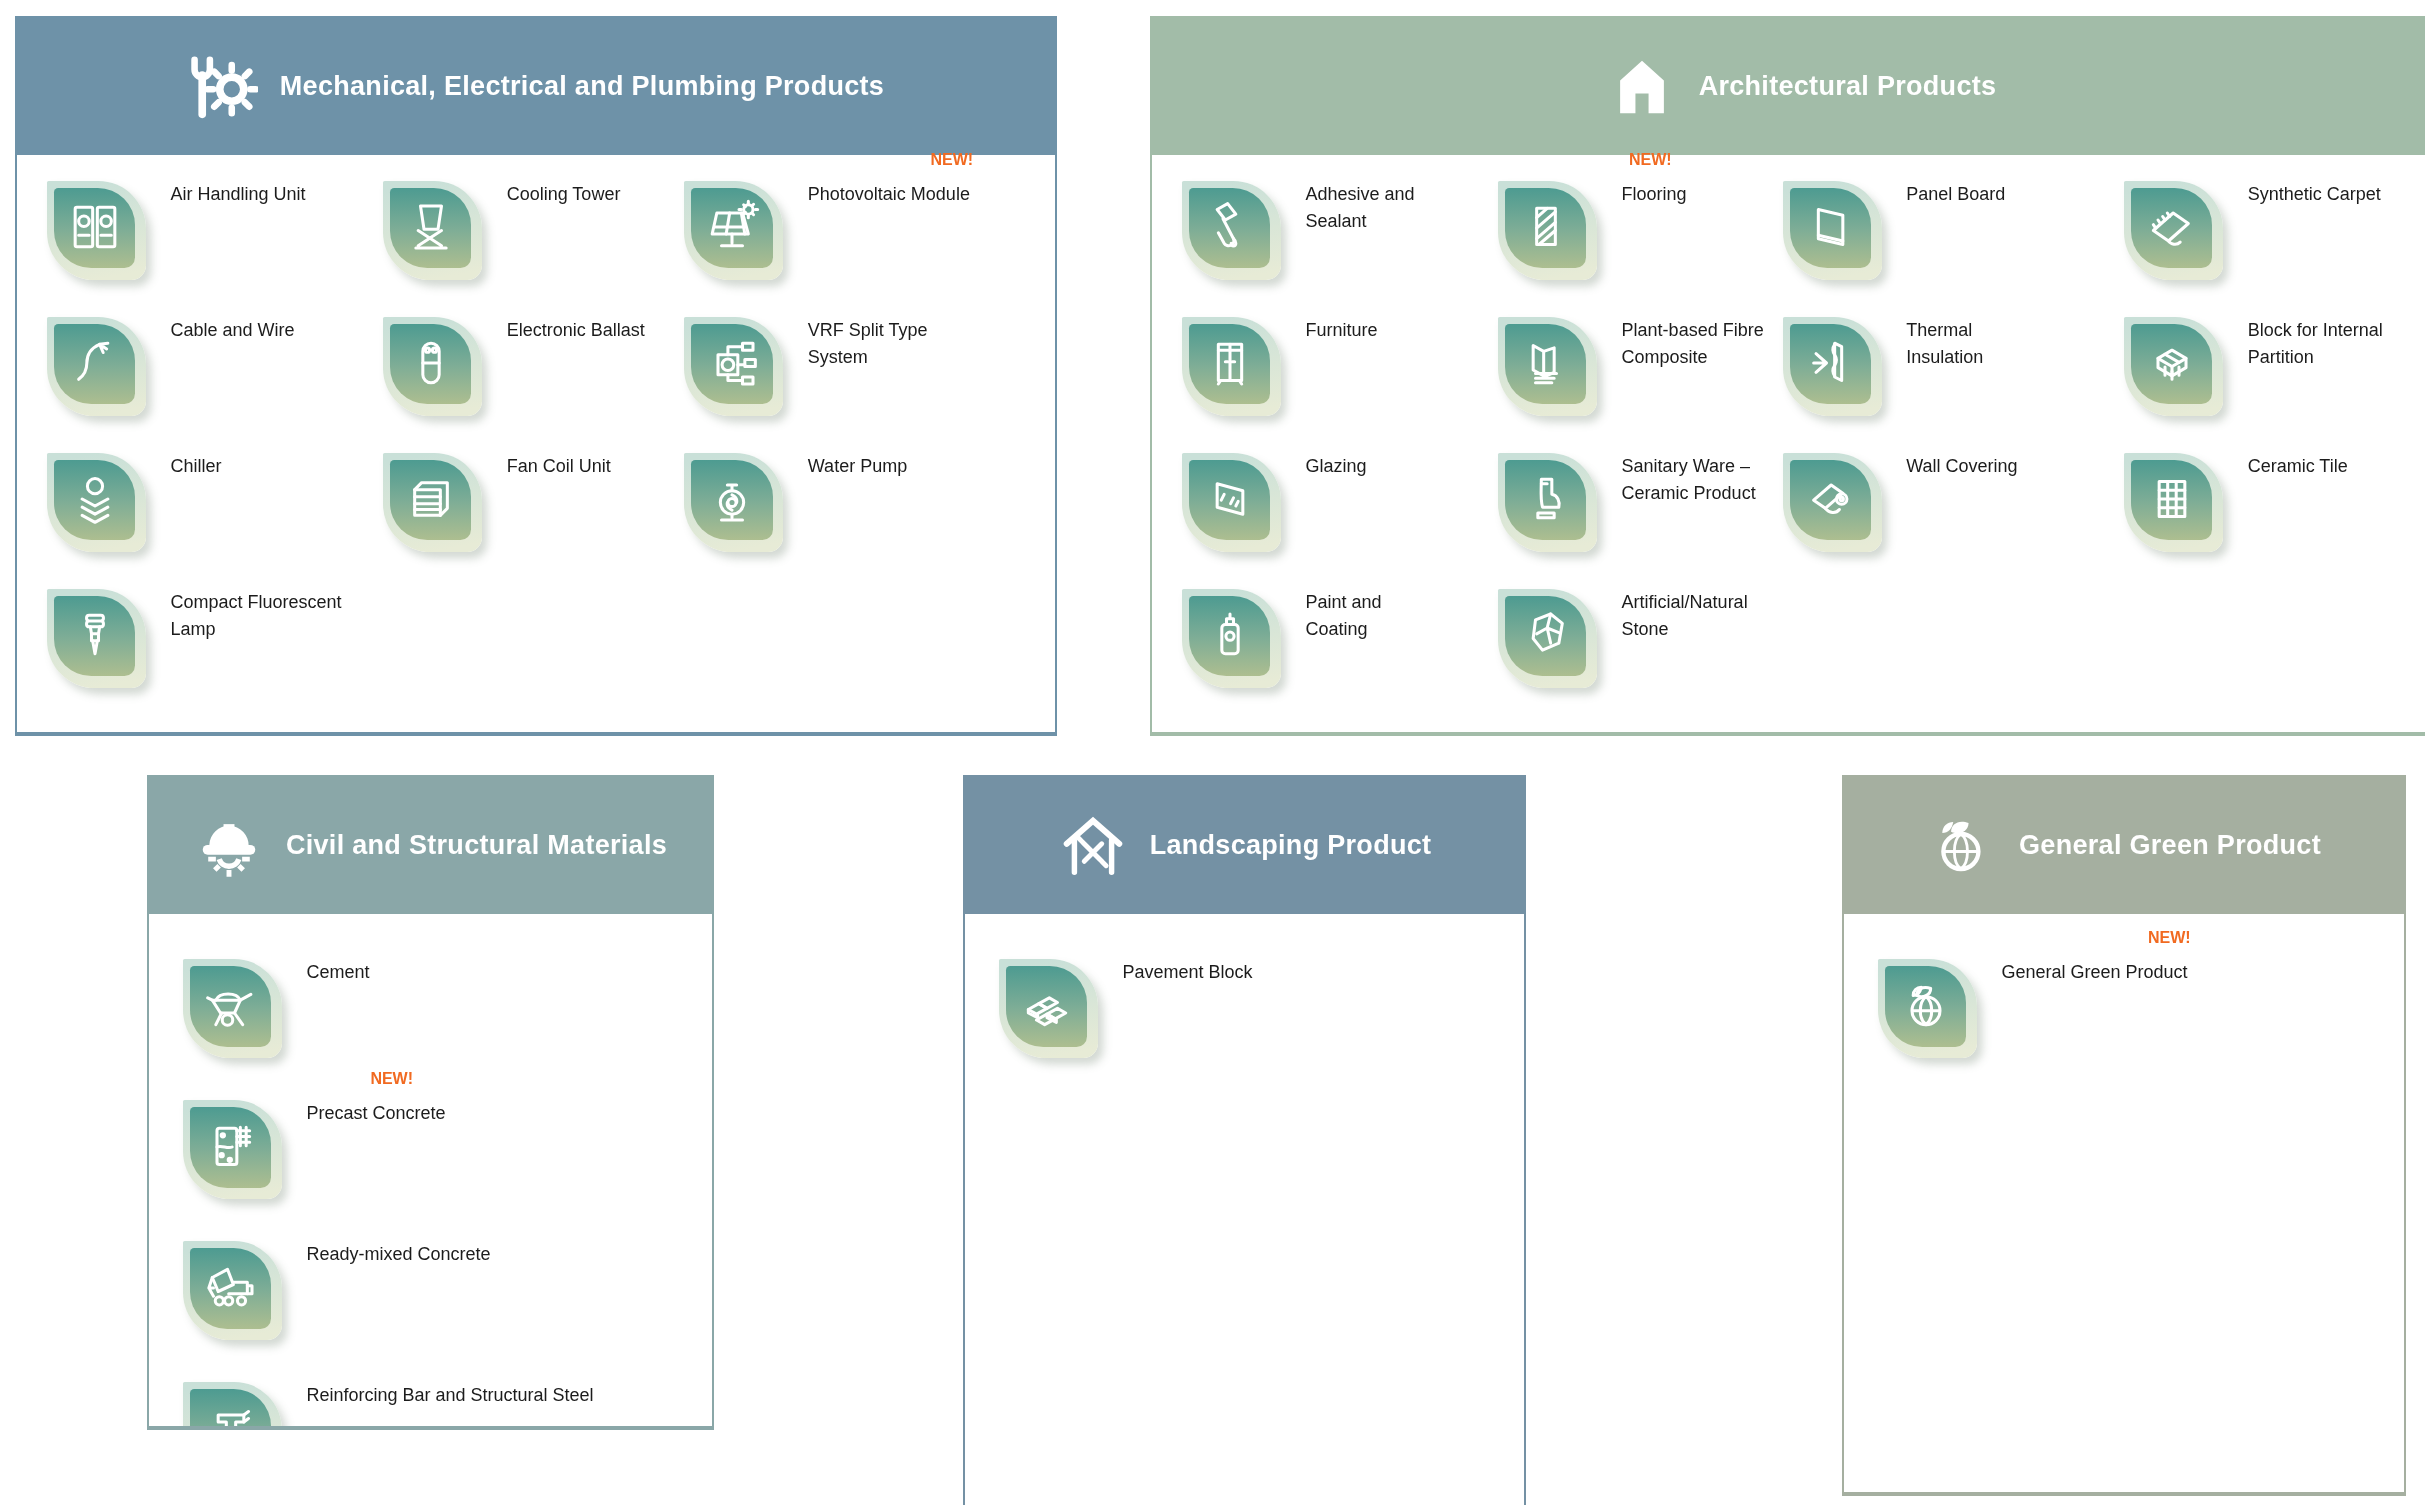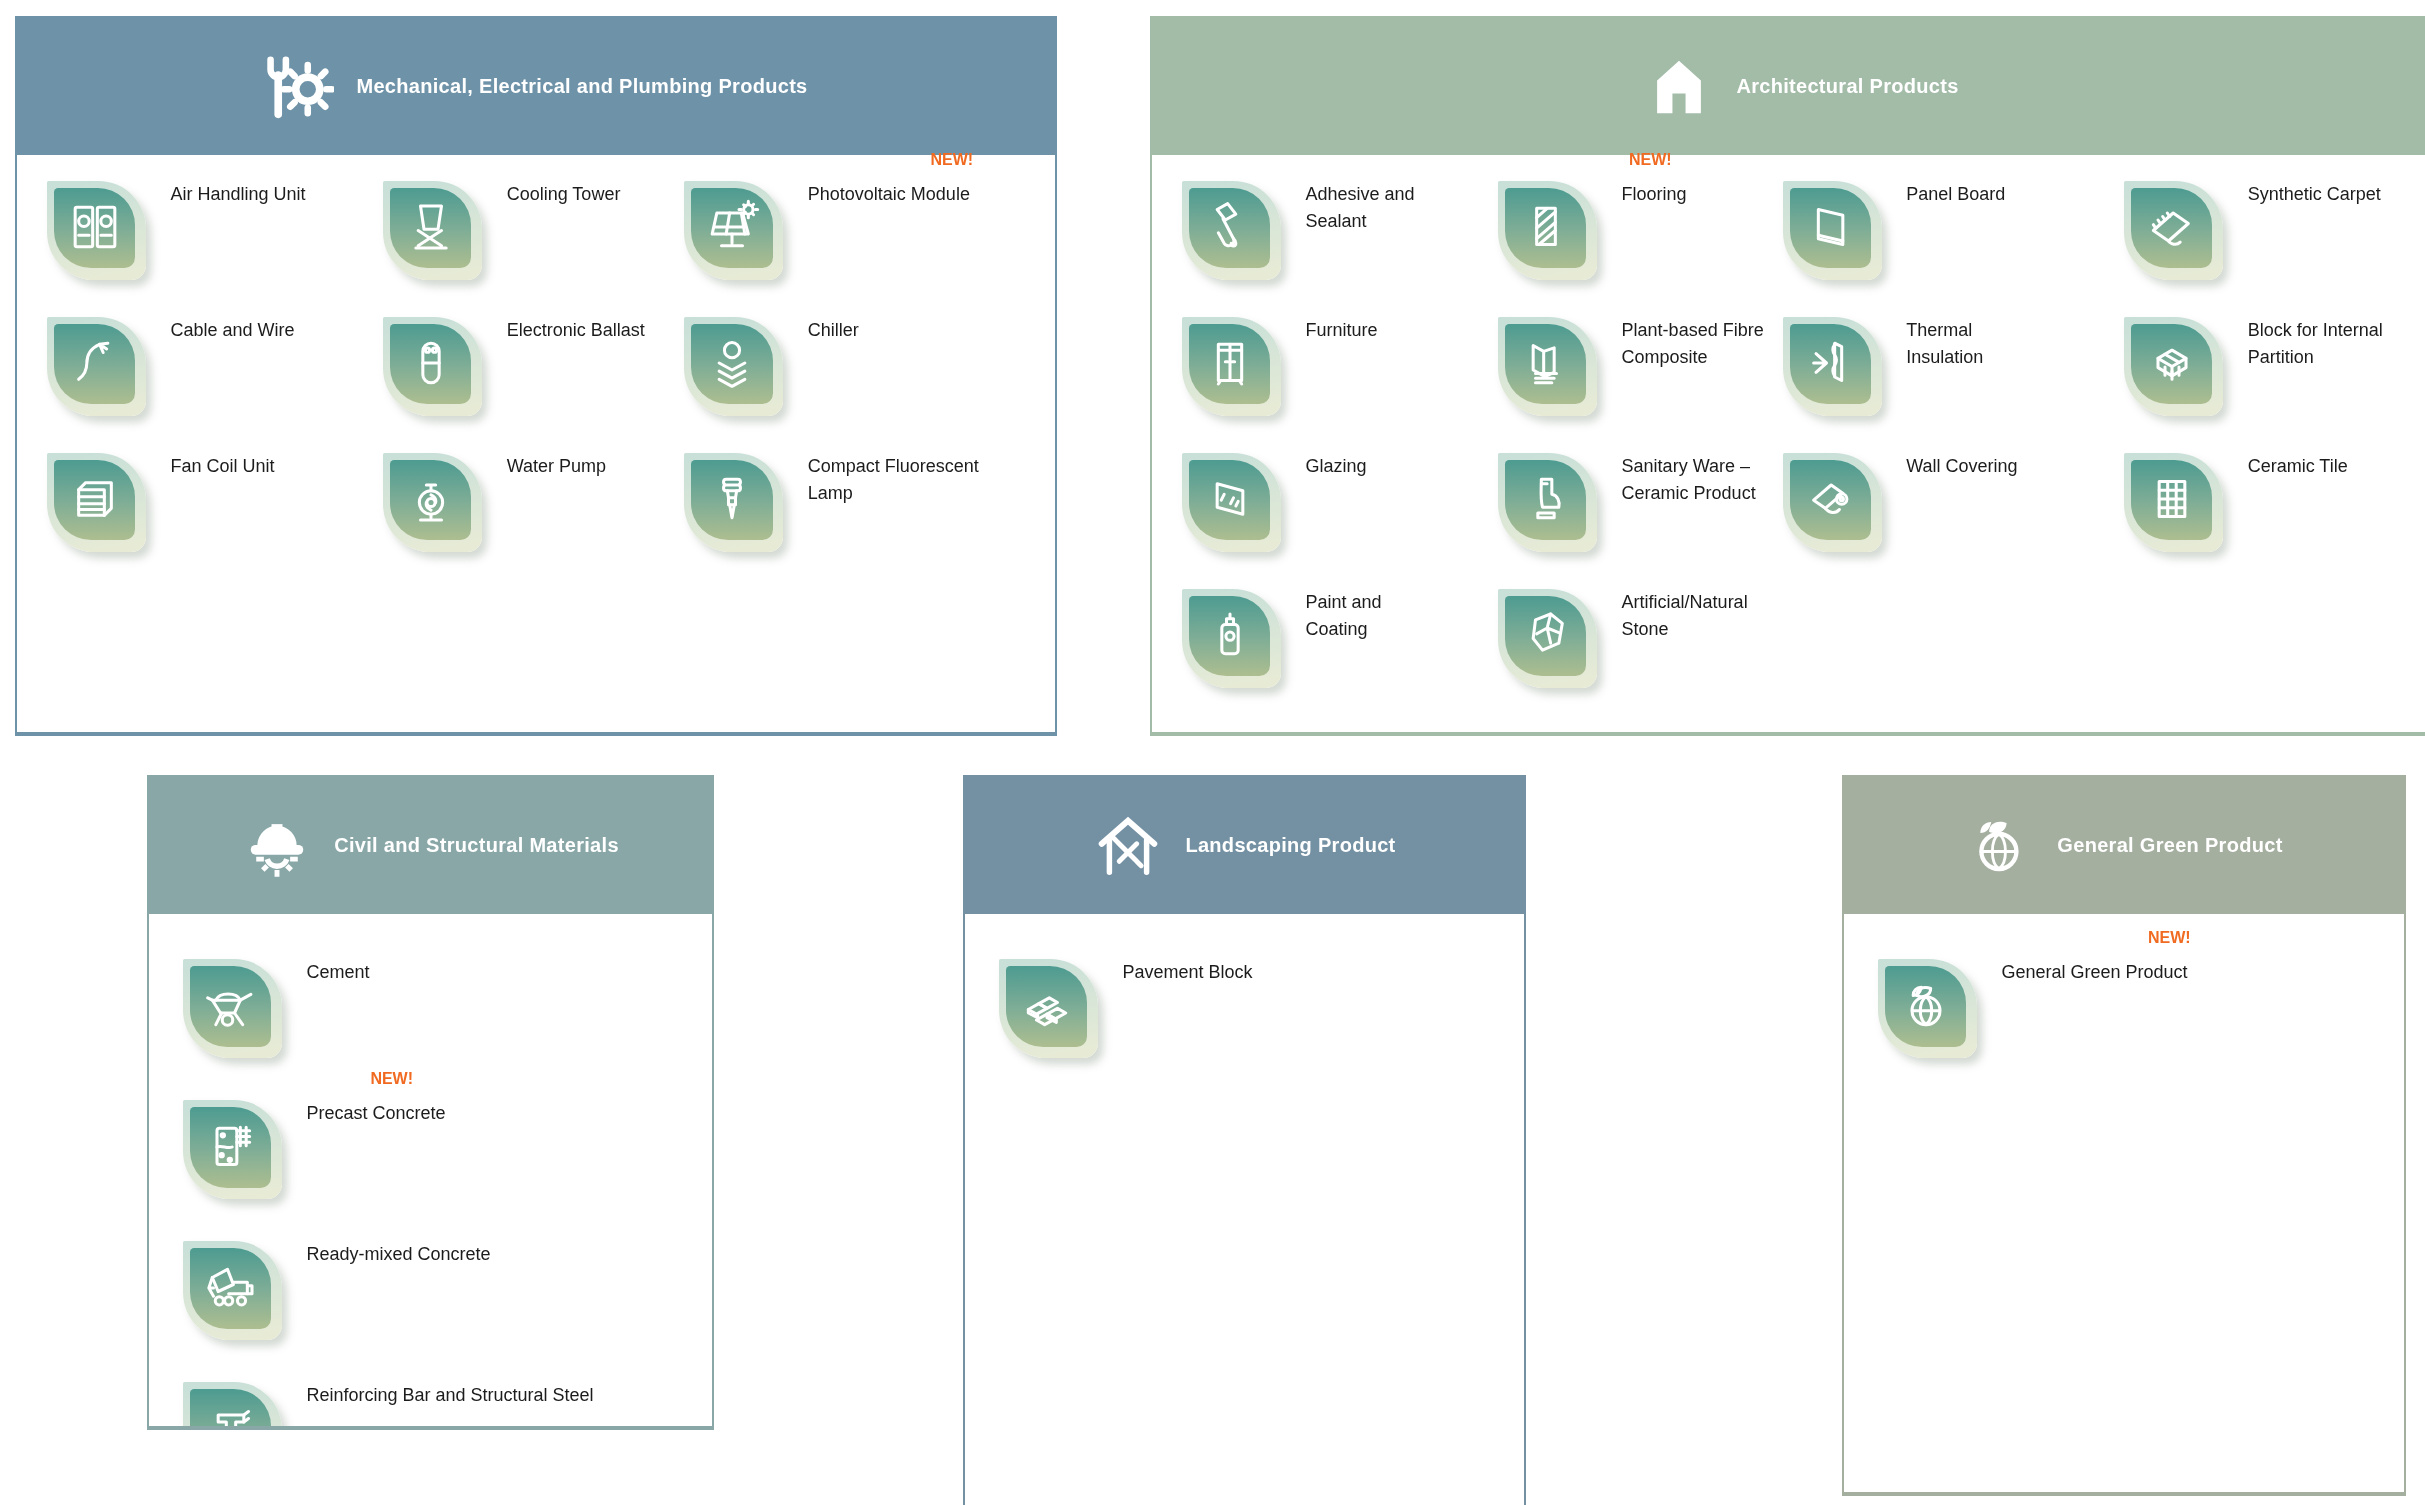--- a/index.html
+++ b/index.html
@@ -2,21 +2,21 @@
 <html style="font-size:8.5px"><head>
 <meta charset="utf-8">
 <style>
   html,body{margin:0;padding:0;background:#ffffff;}
   body{width:2426px;height:1506px;position:relative;font-family:"Liberation Sans",sans-serif;
        --badge:#F16A21;}
   .panel{position:absolute;background:#ffffff;border:2.1px solid var(--th,#888);
          border-bottom-width:4.8px;box-sizing:border-box;overflow:hidden;}
   .panel-header{height:137px;background:var(--th,#888);display:flex;align-items:center;
                 justify-content:center;gap:22px;}
-  .panel-title{color:#ffffff;font-size:20px;font-weight:700;margin:0;letter-spacing:0.3px;}
+  .panel-title{color:#ffffff;font-size:27px;font-weight:700;margin:0;letter-spacing:0.3px;}
   .h-icon{display:block;}
   .h-icon svg{width:70px;height:70px;display:block;}
   .items{display:grid;padding:25.5px 4.2px 0 30px;}
   .cols-3{grid-template-columns:33.5% 30% 36.5%;grid-auto-rows:136px;}
   .cols-4{grid-template-columns:25% 22.5% 27% 25.5%;grid-auto-rows:136px;}
   .cols-1{grid-template-columns:100%;grid-auto-rows:141px;padding-top:45px;padding-left:34px;}
   .item{display:flex;align-items:flex-start;gap:24.4px;}
   .leaf{position:relative;width:99px;height:99px;flex:0 0 auto;
         border-radius:1.6px 48% 15% 48%;
         background:linear-gradient(170deg,#C9E0D8 8%,#E7EBD6 92%);
@@ -125,20 +125,38 @@
           </div>
         </div>
         <div class="label-wrap">
           <span class="label">Electronic Ballast</span>
         </div>
       </div>
       <div class="item">
         <div class="leaf">
           <div class="leaf-inner">
             <span class="item-icon"><svg viewBox="0 0 48 48">
+                <rect x="12" y="17" width="17" height="17"></rect>
+                <circle cx="20.5" cy="25.5" r="5"></circle>
+                <rect x="33" y="7" width="9" height="6"></rect>
+                <rect x="35" y="21" width="9" height="6"></rect>
+                <rect x="33" y="36" width="9" height="6"></rect>
+                <path d="M20.5 17v-7h12M29 25.5h6M20.5 34v5h12"></path>
+              </svg></span>
+          </div>
+        </div>
+        <div class="label-wrap">
+          <span class="label">VRF Split Type
+System</span>
+        </div>
+      </div>
+      <div class="item">
+        <div class="leaf">
+          <div class="leaf-inner">
+            <span class="item-icon"><svg viewBox="0 0 48 48">
                 <circle cx="24" cy="13" r="6.5"></circle>
                 <path d="M13 24l11 6 11-6M13 31l11 6 11-6M13 38l11 6 11-6"></path>
               </svg></span>
           </div>
         </div>
         <div class="label-wrap">
           <span class="label">Chiller</span>
         </div>
       </div>
       <div class="item">

